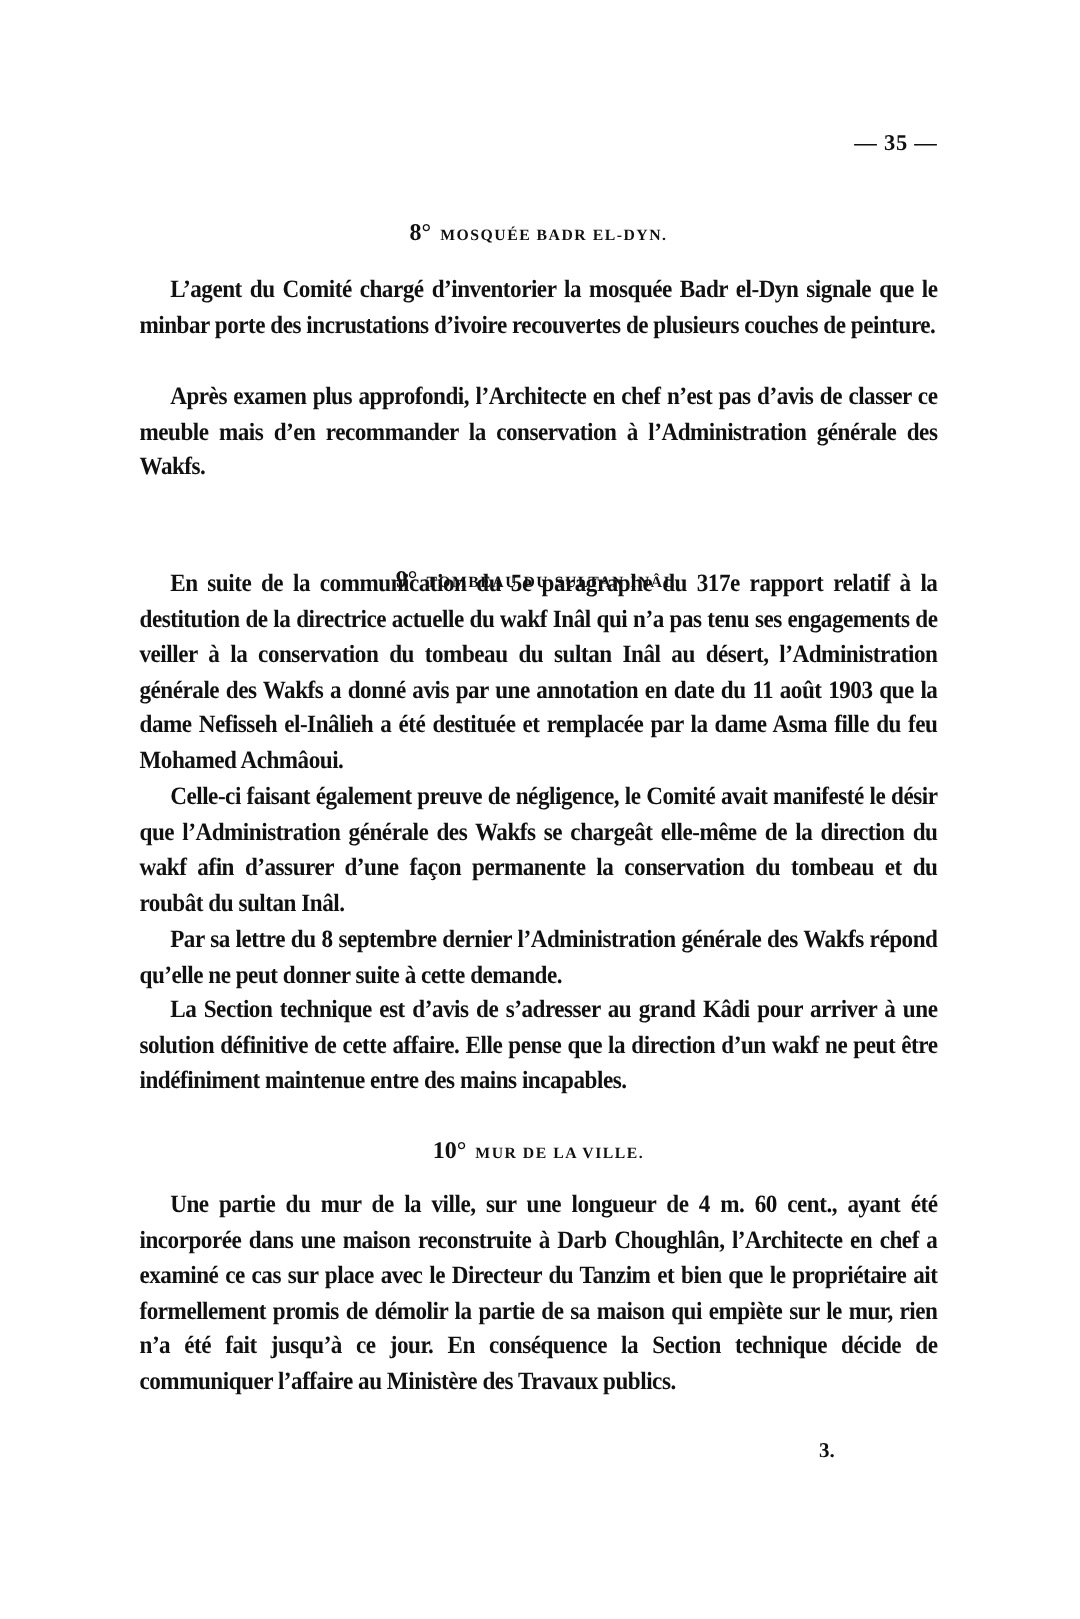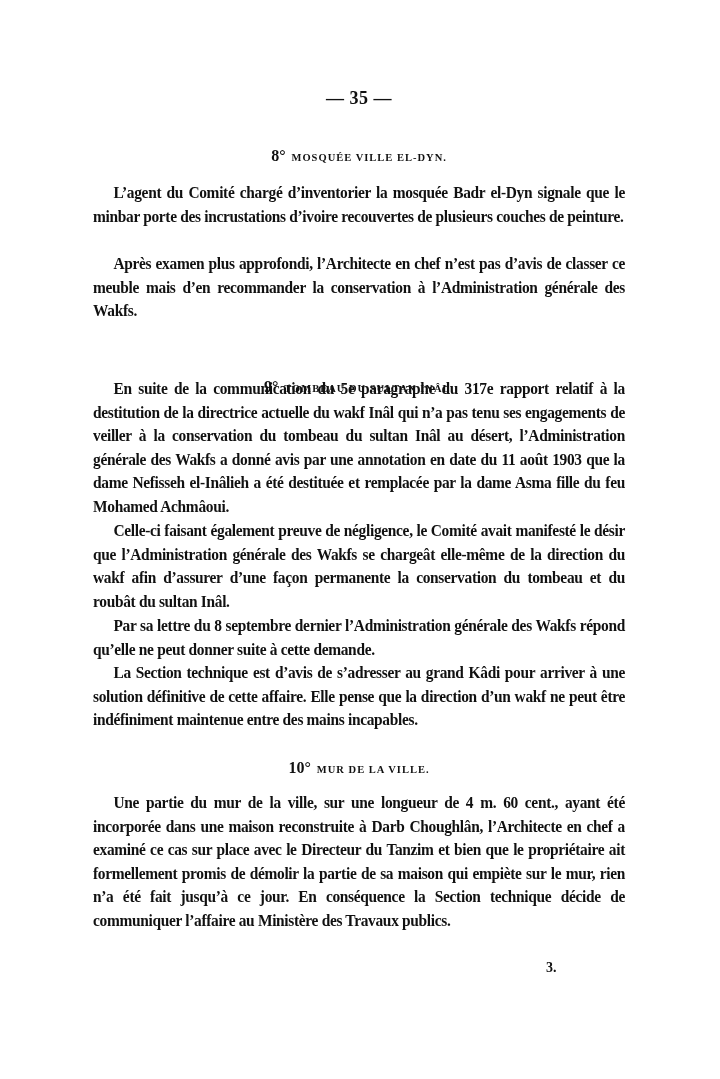--- a/index.html
+++ b/index.html
@@ -1,37 +1,37 @@
 <!DOCTYPE html>
 <html><head>
 <meta charset="utf-8">
 <style>
   html, body { margin: 0; padding: 0; background: #ffffff; }
   body { width: 720px; height: 1079px; position: relative; overflow: hidden;
          font-family: "Liberation Serif", "DejaVu Serif", serif; color: #111; }
   .page { position: absolute; left: 93px; top: 0; width: 532px; }
-  .folio { position: absolute; top: 88px; left: 0; width: 100%; text-align: center;
-           font-weight: bold; font-size: 18px; letter-spacing: 0.5px; }
+  .folio { position: absolute; top: 88px; left: 0; width: 100%; text-align: right;
+           font-weight: bold; font-size: 15px; letter-spacing: 0.5px; }
   .heading { position: absolute; left: 0; width: 100%; text-align: center;
              font-weight: bold; font-size: 10.5px; letter-spacing: 1px; }
   .heading .num { font-size: 16px; letter-spacing: 0; margin-right: 6px; }
   .para { position: absolute; left: 0; width: 532px; font-weight: bold;
           font-size: 16.6px; line-height: 23.6px; text-align: justify;
           text-indent: 22px; letter-spacing: -0.35px; transform: scaleX(0.93);
           transform-origin: left top; width: 572px; }
   .sig { position: absolute; top: 960px; left: 453px; font-weight: bold; font-size: 14px; }
 </style>
 </head>
 <body>
 
 <div class="page">
   <div class="folio">— 35 —</div>
 
   <div class="heading" style="top:147px;">
-    <span class="num">8°</span><span>MOSQUÉE VILLE EL-DYN.</span>
+    <span class="num">8°</span><span>MOSQUÉE BADR EL-DYN.</span>
   </div>
   <p class="para" style="top:181px;margin:0;">L’agent du Comité chargé d’inventorier la mosquée Badr el-Dyn signale que le minbar porte des incrustations d’ivoire recouvertes de plusieurs couches de peinture.</p>
   <p class="para" style="top:252px;margin:0;">Après examen plus approfondi, l’Architecte en chef n’est pas d’avis de classer ce meuble mais d’en recommander la conservation à l’Administration générale des Wakfs.</p>
 
   <div class="heading" style="top:342px;margin-top:36px;">
     <span class="num">9°</span><span>TOMBEAU DU SULTAN INÂL.</span>
   </div>
   <p class="para" style="top:377px;margin:0;">En suite de la communication du 5e paragraphe du 317e rapport relatif à la destitution de la directrice actuelle du wakf Inâl qui n’a pas tenu ses engagements de veiller à la conservation du tombeau du sultan Inâl au désert, l’Administration générale des Wakfs a donné avis par une annotation en date du 11 août 1903 que la dame Nefisseh el-Inâlieh a été destituée et remplacée par la dame Asma fille du feu Mohamed Achmâoui.</p>
   <p class="para" style="top:519px;margin:0;">Celle-ci faisant également preuve de négligence, le Comité avait manifesté le désir que l’Administration générale des Wakfs se chargeât elle-même de la direction du wakf afin d’assurer d’une façon permanente la conservation du tombeau et du roubât du sultan Inâl.</p>
   <p class="para" style="top:614px;margin:0;">Par sa lettre du 8 septembre dernier l’Administration générale des Wakfs répond qu’elle ne peut donner suite à cette demande.</p>

